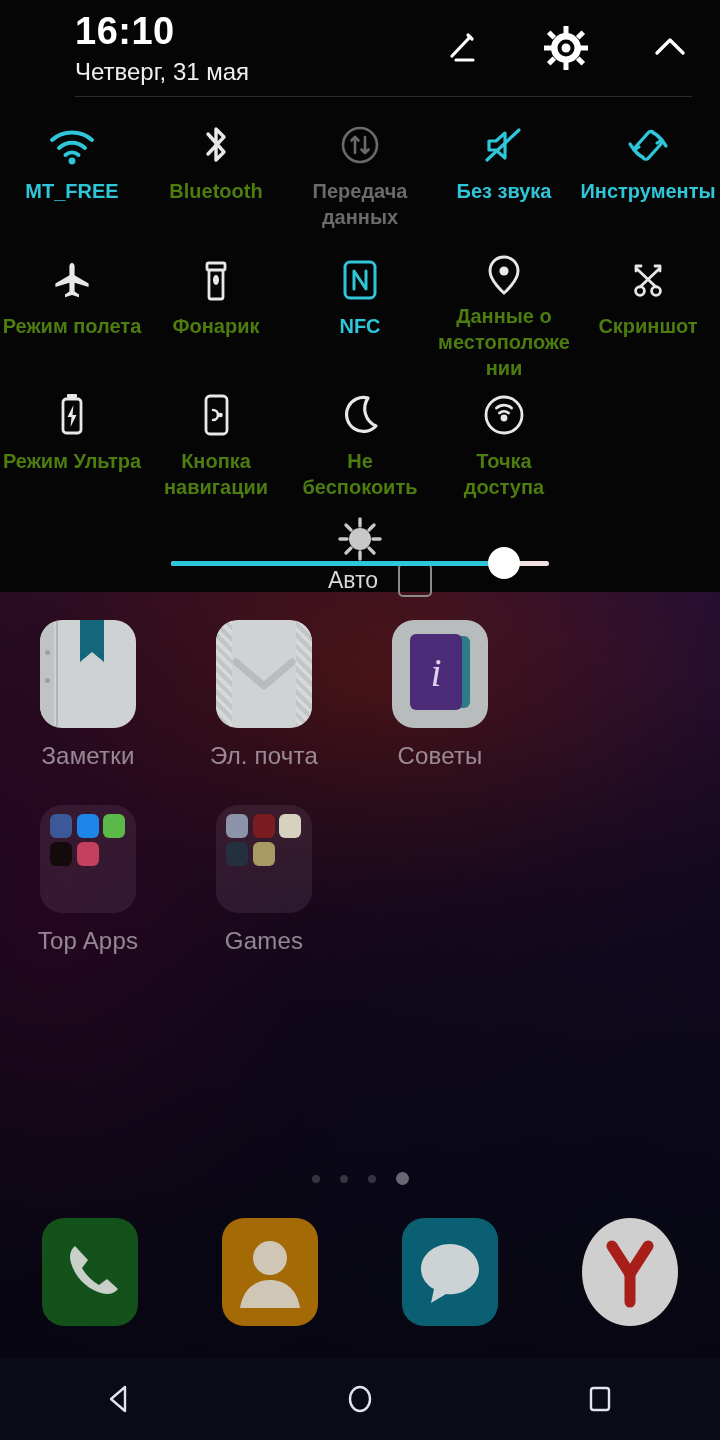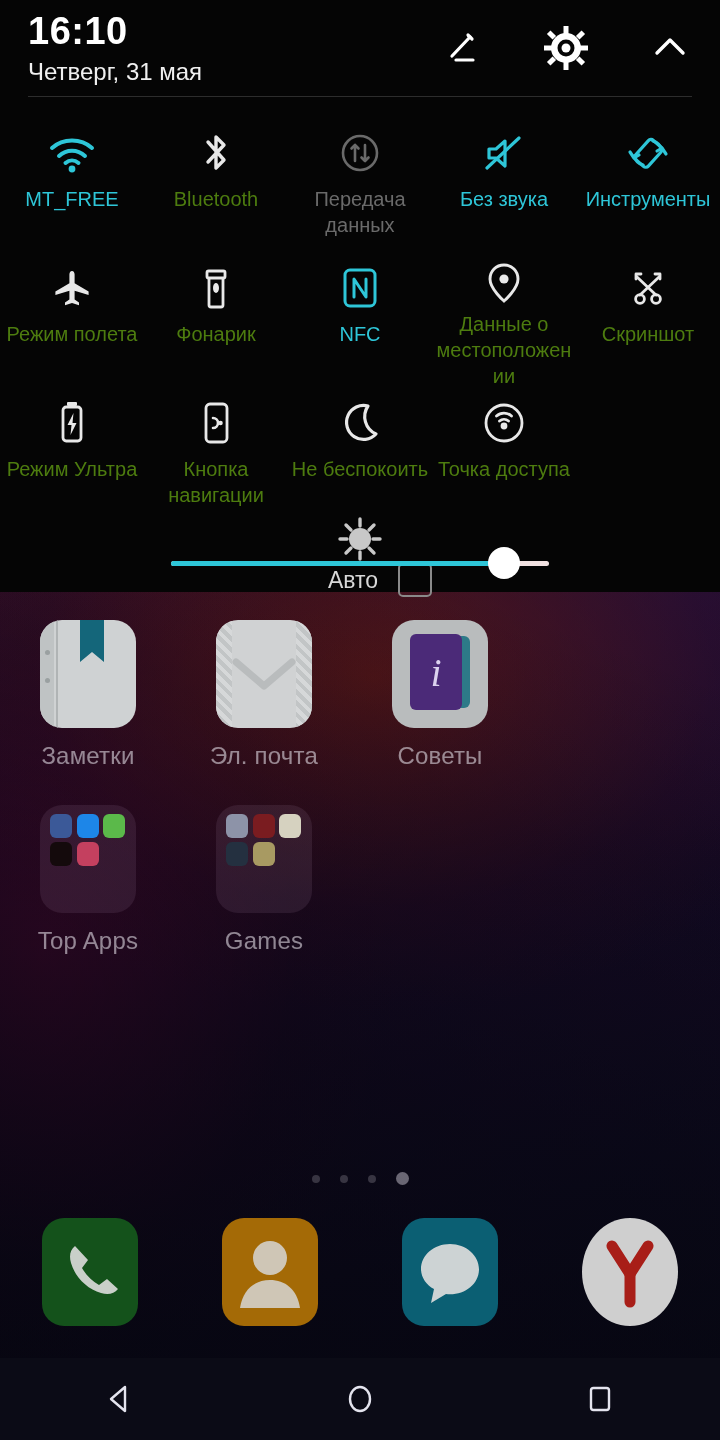--- a/index.html
+++ b/index.html
@@ -64,33 +64,34 @@
     background:#0b0b16;
     display:flex; align-items:center; justify-content:space-around;
   }
   .nav-btn { width:120px; height:82px; display:flex; align-items:center; justify-content:center; }
 
   
   #qs-panel {
     position:absolute; left:0; top:0; width:720px; height:592px;
     background:#050505;
     z-index:5;
+    padding-left:47px;
   }
   #qs-header { position:relative; height:96px; }
   #qs-clock { position:absolute; left:28px; top:12px; }
   .qs-time { font-size:38px; font-weight:bold; color:#ffffff; line-height:1.05; letter-spacing:.5px; }
   .qs-date { font-size:24px; color:#f0f0f0; margin-top:6px; }
   #qs-header-actions {
     position:absolute; right:22px; top:20px;
     display:flex; align-items:center; gap:48px;
   }
   .hdr-btn { width:56px; height:56px; display:flex; align-items:center; justify-content:center; }
   #qs-divider { position:absolute; left:28px; right:28px; top:96px; height:1px; background:rgba(255,255,255,0.16); }
 
-  #qs-tiles { position:absolute; left:0; top:116px; width:634px; }
+  #qs-tiles { position:absolute; left:0; top:108px; width:634px;font-weight:bold; }
   .qs-row { display:flex; width:720px; height:135px; }
   .qs-tile {
     width:144px; display:flex; flex-direction:column; align-items:center;
     padding-top:8px;
   }
   .qs-ico { height:58px; display:flex; align-items:center; justify-content:center; }
   .qs-label {
     margin-top:4px; font-size:20px; text-align:center; line-height:1.3;
     width:140px; word-wrap:break-word;
   }

